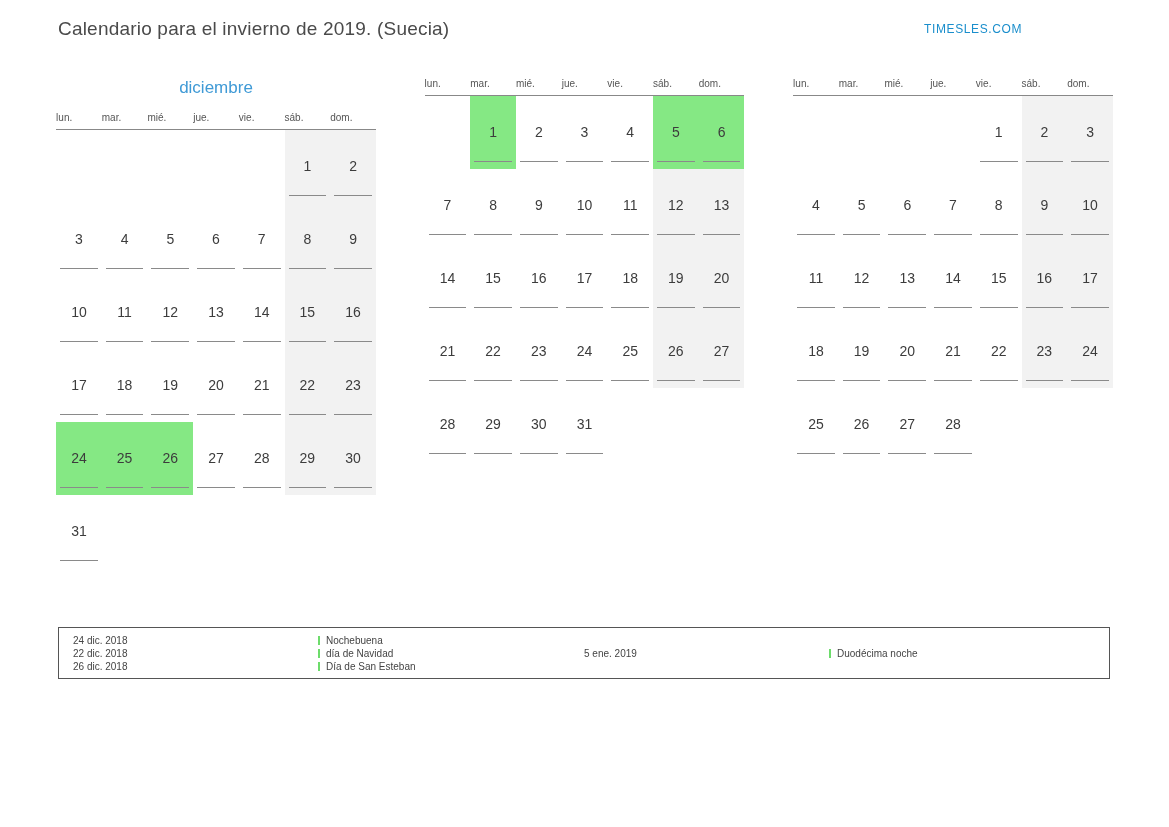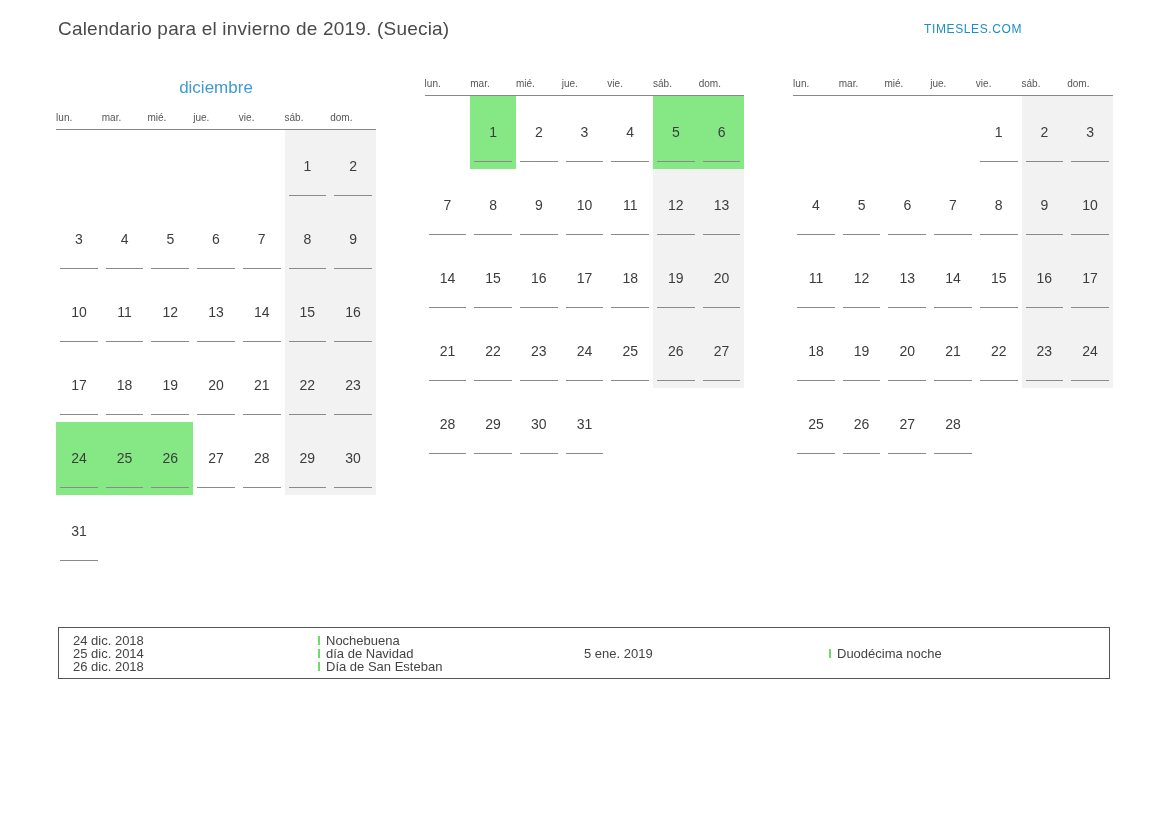--- a/index.html
+++ b/index.html
@@ -112,21 +112,21 @@
   }
   .legend-col {
     display: flex;
     flex-direction: column;
     justify-content: center;
     width: 50%;
   }
   .legend-row {
     display: flex;
     align-items: center;
-    font-size: 13px;
+    font-size: 10px;
     color: #444;
     line-height: 13px;
     height: 13px;
   }
   .legend-date {
     width: 245px;
     color: #444;
   }
   .legend-bar {
     display: inline-block;
@@ -571,21 +571,21 @@
     </div>
 
   <div class="legend">
     <div class="legend-col">
         <div class="legend-row">
           <span class="legend-date">24 dic. 2018</span>
           <span class="legend-bar"></span>
           <span class="legend-label">Nochebuena</span>
         </div>
         <div class="legend-row">
-          <span class="legend-date">25 dic. 2014</span>
+          <span class="legend-date">22 dic. 2018</span>
           <span class="legend-bar"></span>
           <span class="legend-label">día de Navidad</span>
         </div>
         <div class="legend-row">
           <span class="legend-date">26 dic. 2018</span>
           <span class="legend-bar"></span>
           <span class="legend-label">Día de San Esteban</span>
         </div>
       </div>
     <div class="legend-col">

